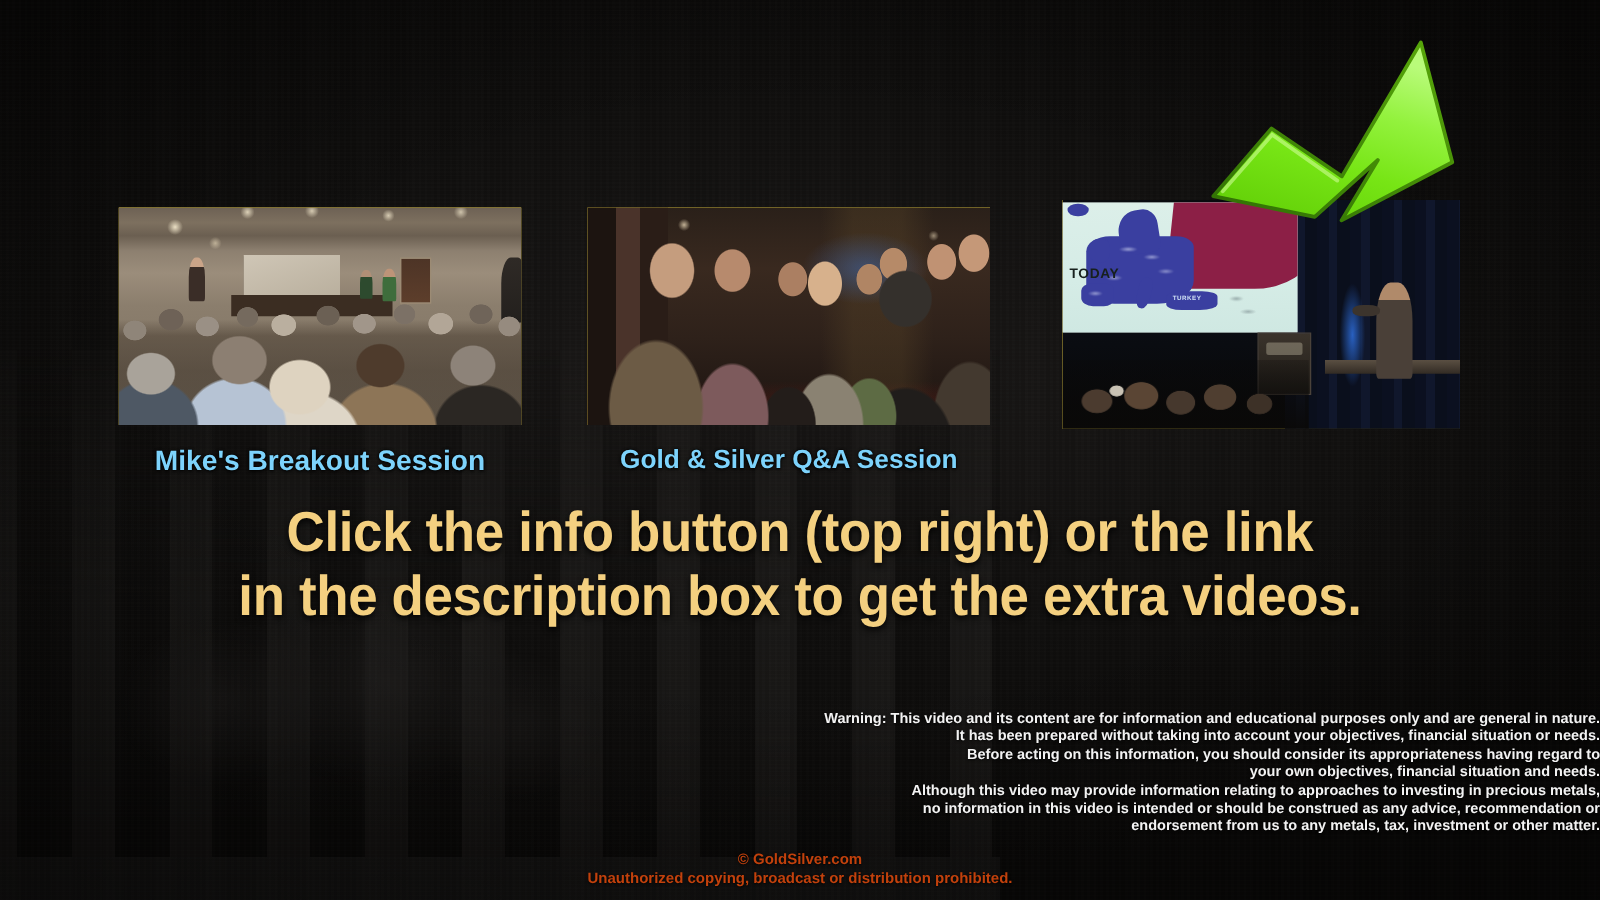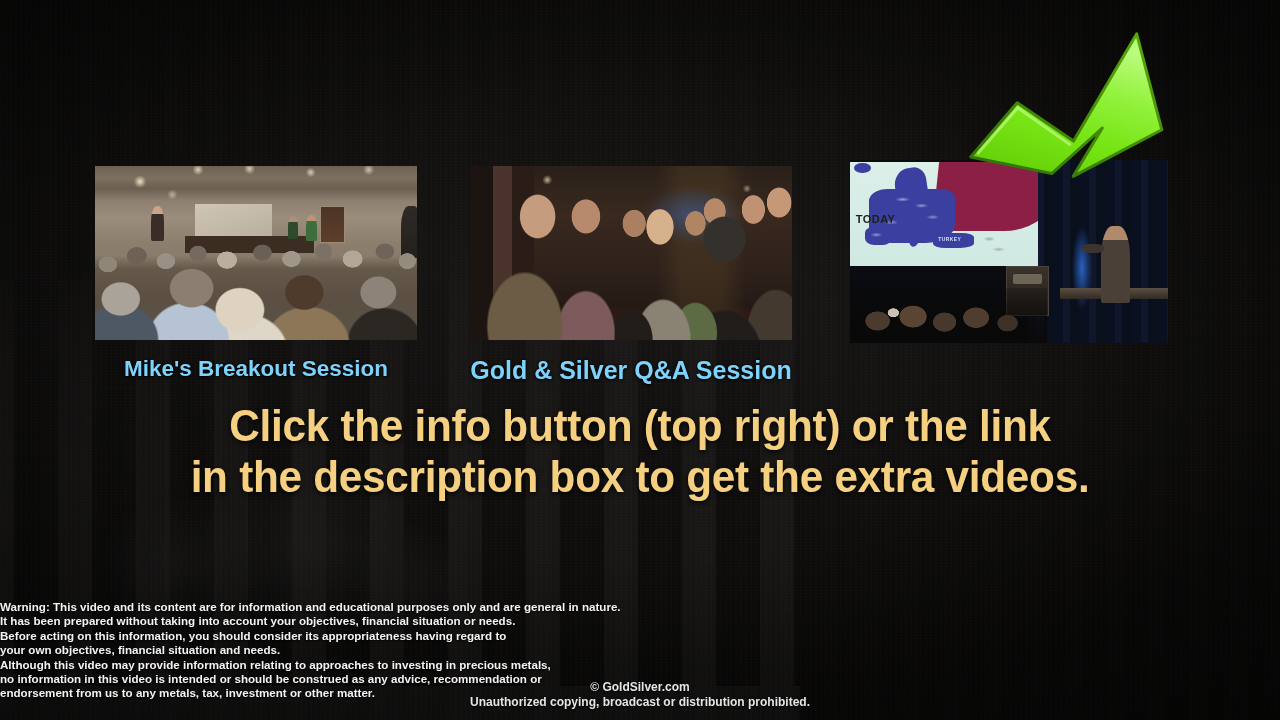--- a/index.html
+++ b/index.html
@@ -336,21 +336,21 @@
   
   .thumb-caption {
     position: absolute;
     color: #7dd3fc;
     font-weight: bold;
     text-align: center;
     white-space: nowrap;
     text-shadow: 0 1px 3px rgba(0,0,0,.95), 0 0 2px rgba(0,0,0,.9);
   }
   #cap-1 { left: 95px;  top: 356px; width: 322px; font-size: 22.5px; }
-  #cap-2 { left: 470px; top: 356px; width: 322px; font-size: 25px; }
+  #cap-2 { left: 470px; top: 356px; width: 322px; font-size: 21px; }
   #cap-3 { left: 850px; top: 357px; width: 318px; font-size: 22.5px; }
 
   
   #green-arrow {
     position: absolute;
     left: 948px;
     top: 20px;
     width: 240px;
     height: 175px;
     pointer-events: none;
@@ -369,34 +369,34 @@
     line-height: 51px;
     letter-spacing: -0.3px;
     transform: scaleX(.94);
     text-shadow: 0 2px 5px rgba(0,0,0,.85);
   }
 
   
   #disclaimer {
     position: absolute;
     left: 0; right: 0;
-    top: 600px;
-    text-align: left;
+    top: 568px;
+    text-align: right;
     color: #f3f3f3;
     font-size: 11.6px;
     line-height: 14.4px;
     font-weight: bold;
     text-shadow: 0 1px 2px rgba(0,0,0,.9);
   }
   #copyright {
     position: absolute;
     left: 0; right: 0;
     top: 680px;
     text-align: center;
-    color: #e5e5e5;
+    color: #c2410c;
     font-size: 12px;
     line-height: 15px;
     font-weight: bold;
     text-shadow: 0 1px 2px rgba(0,0,0,.9);
   }
 </style>
 </head>
 <body>
 
 <div id="stage">

